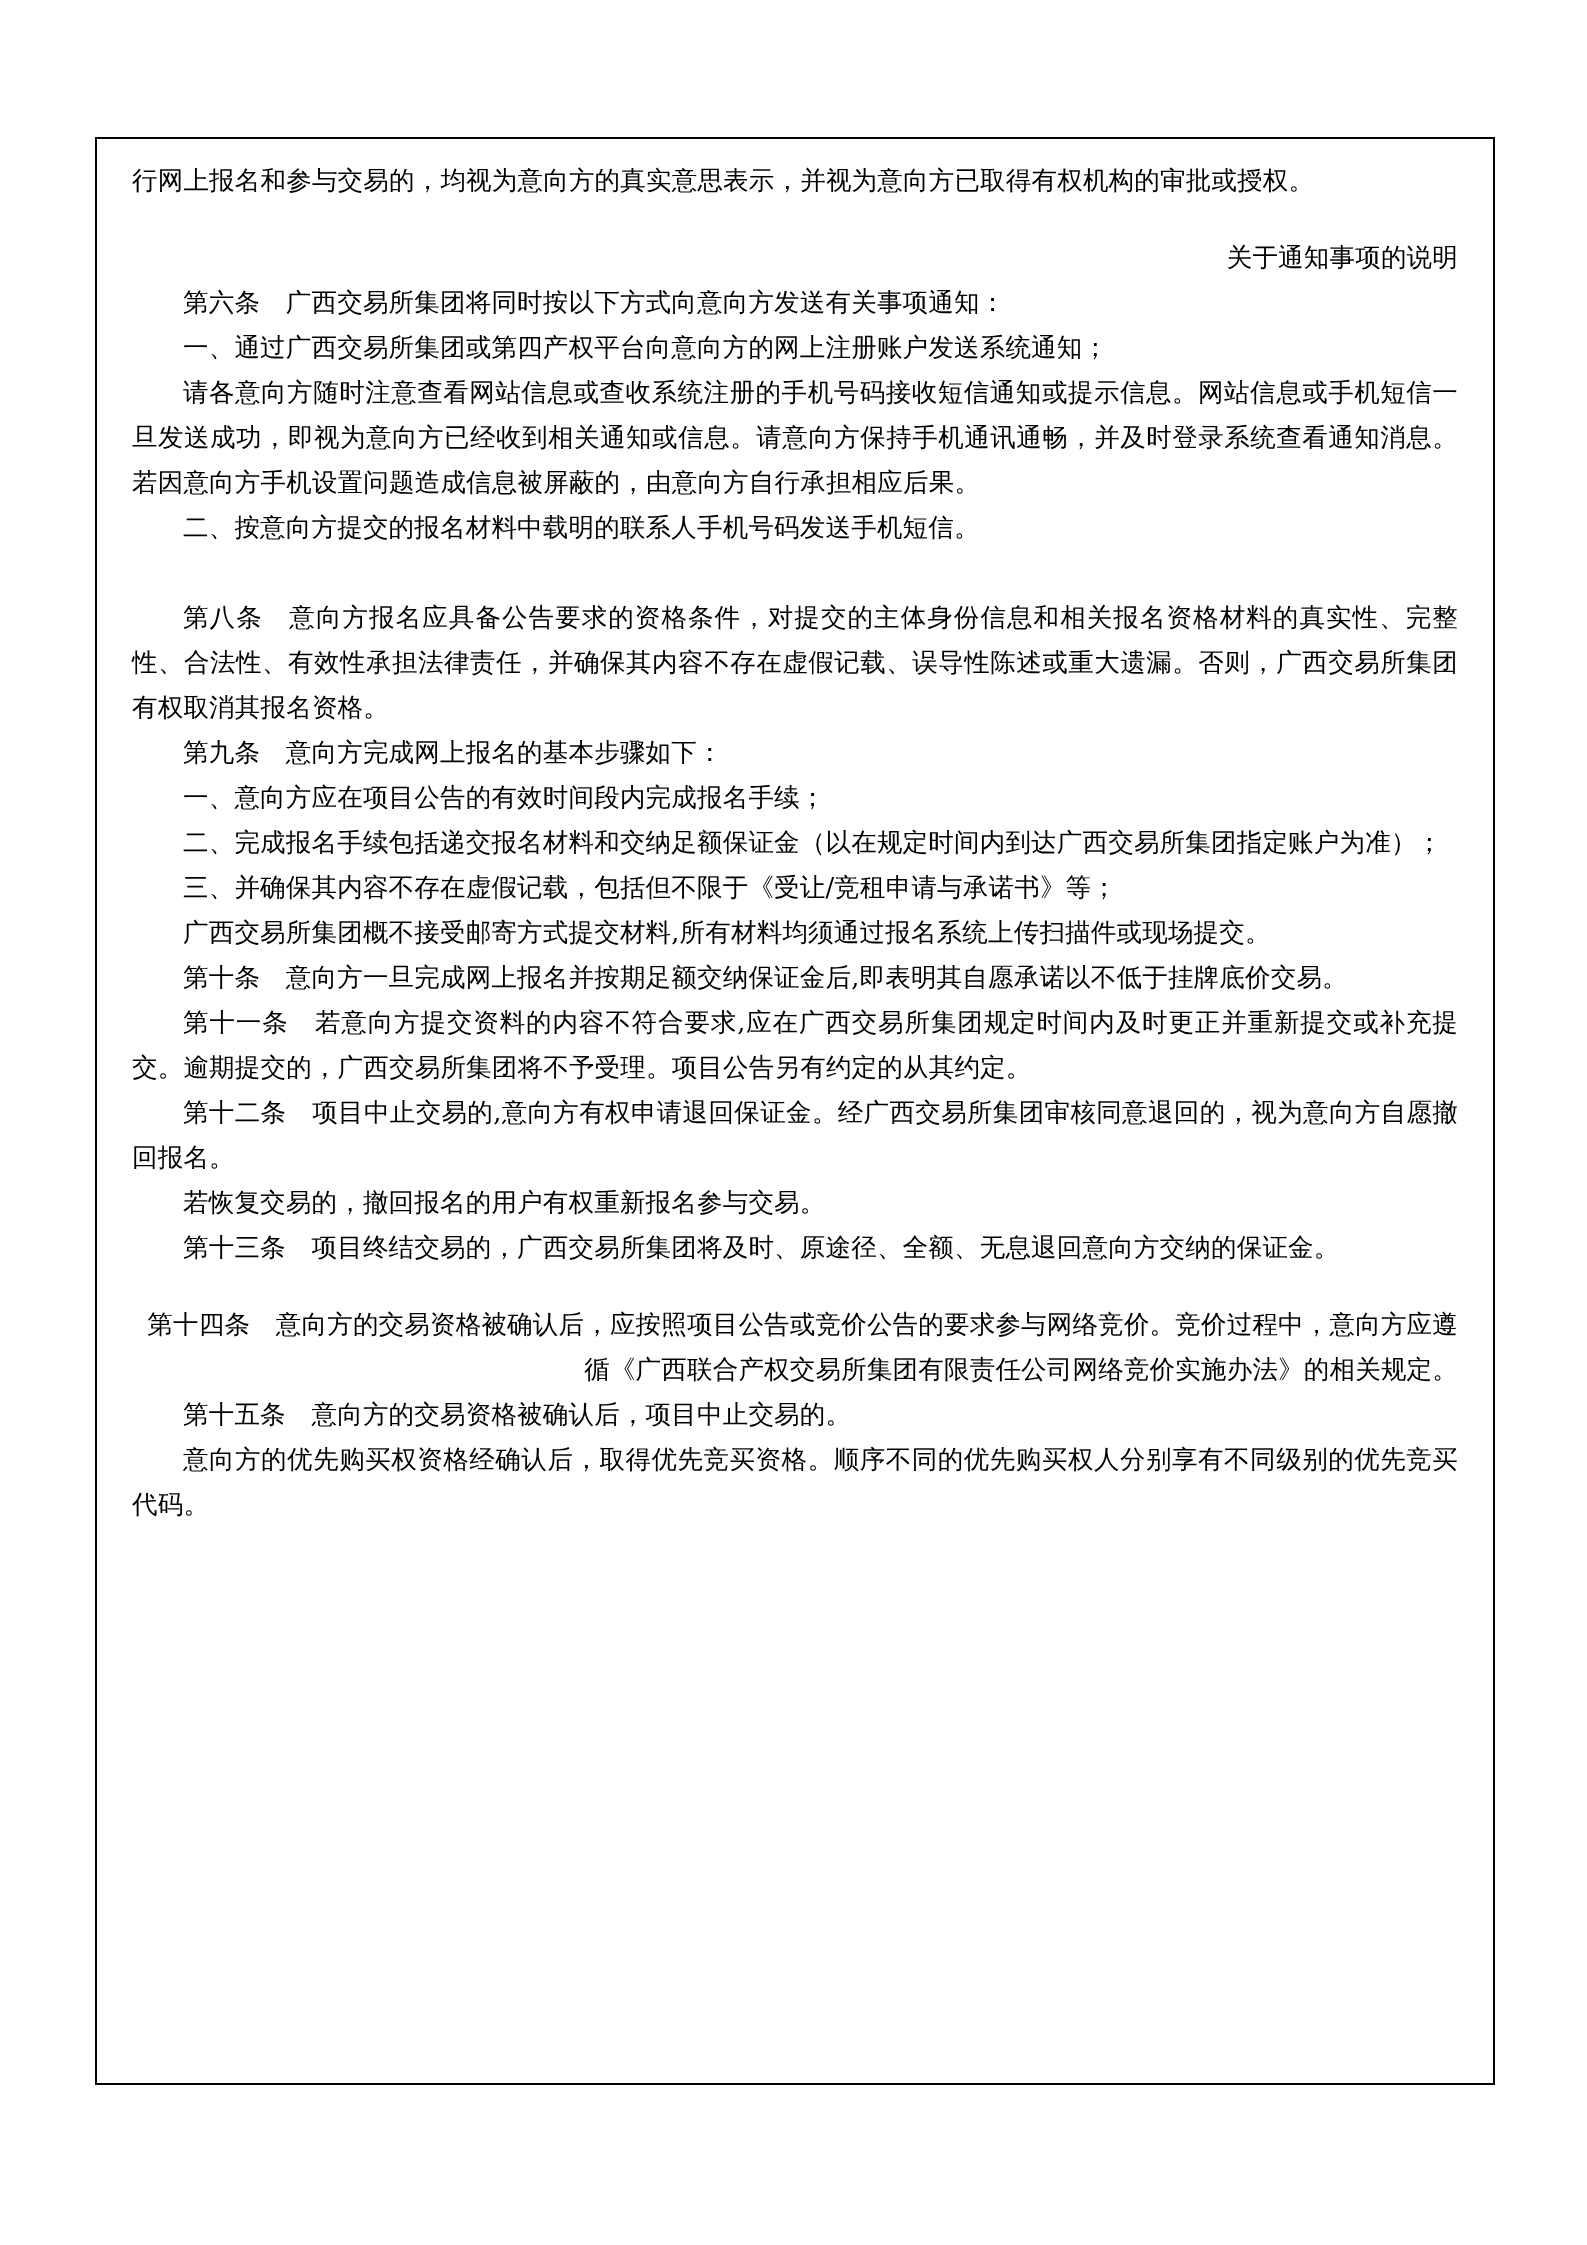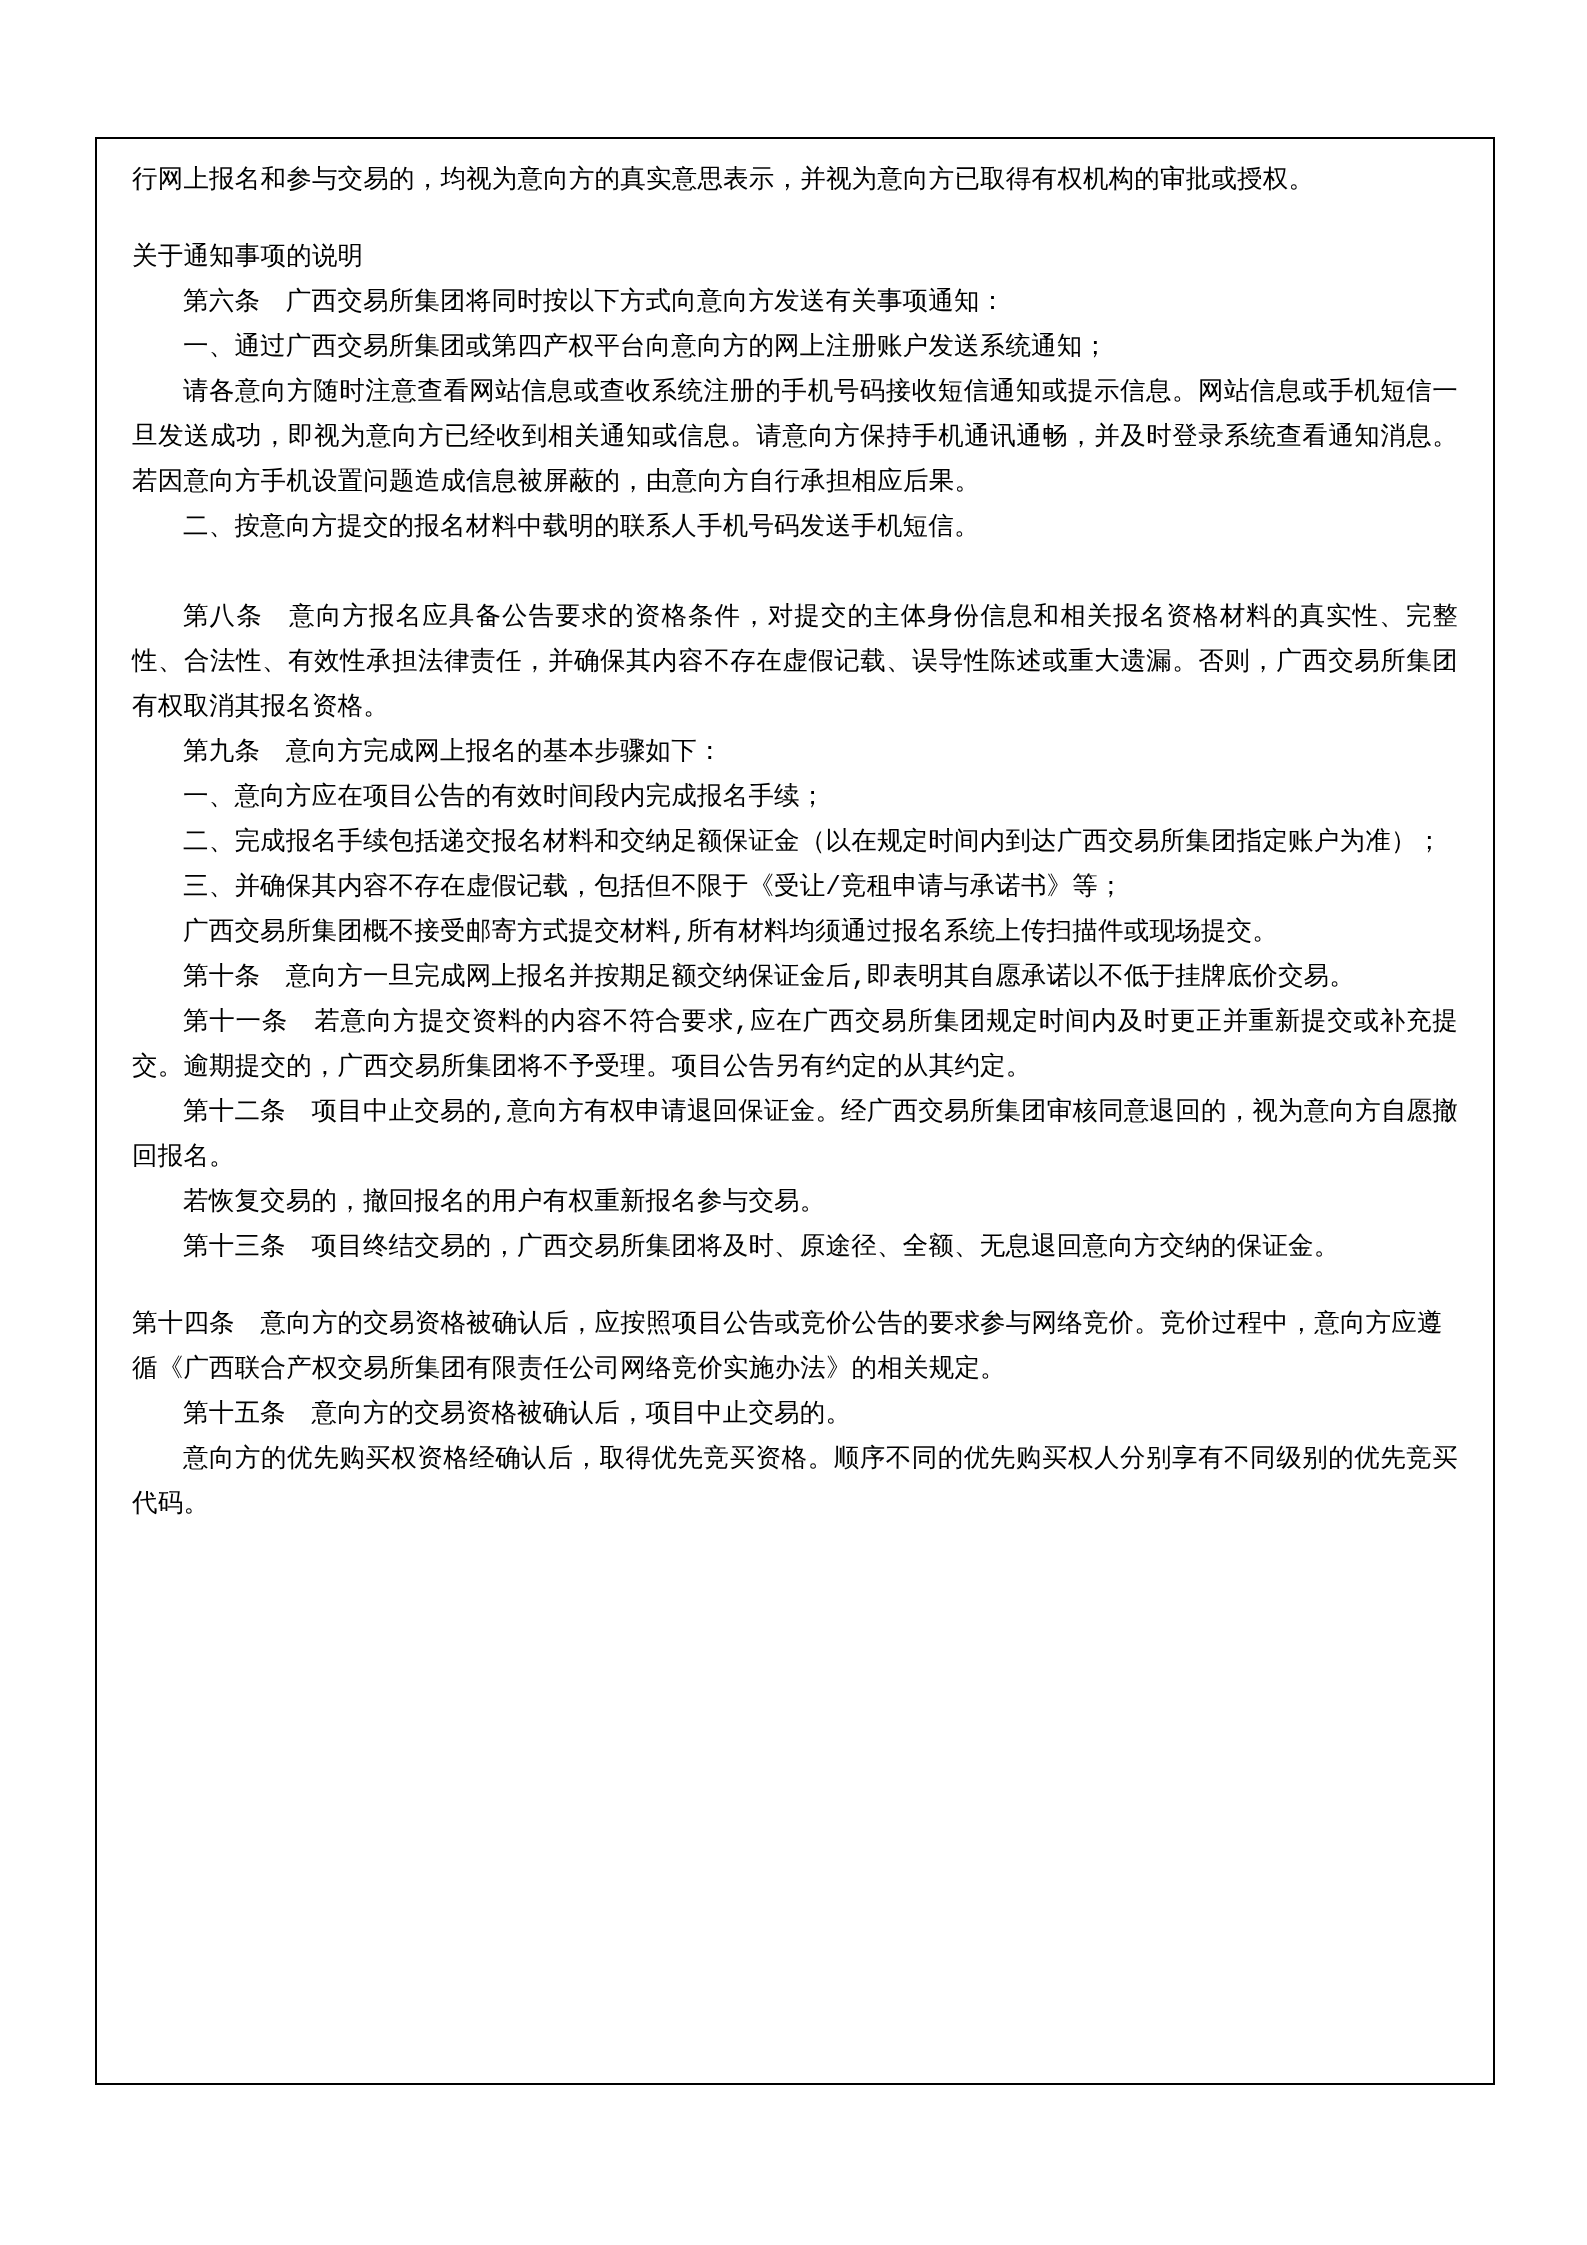--- a/index.html
+++ b/index.html
@@ -41,30 +41,29 @@
     line-height: 45px;
     letter-spacing: 0.2px;
     text-align: justify;
     text-justify: inter-ideograph;
   }
   p {
     margin: 0;
     padding: 0;
     text-align: justify;
     text-justify: inter-ideograph;
-    font-family: Liberation Mono, monospace;
   }
   .indent2 {
     text-indent: 2em;
   }
   .noindent {
     text-indent: 0;
   }
   .heading {
-    text-align: left;
+    text-align: right;
     text-indent: 0;
     font-weight: normal;
   }
   .gap-md { height: 32px; }
   .gap-lg { height: 45px; }
 </style>
 </head>
 <body>
 
 <div class="page">

